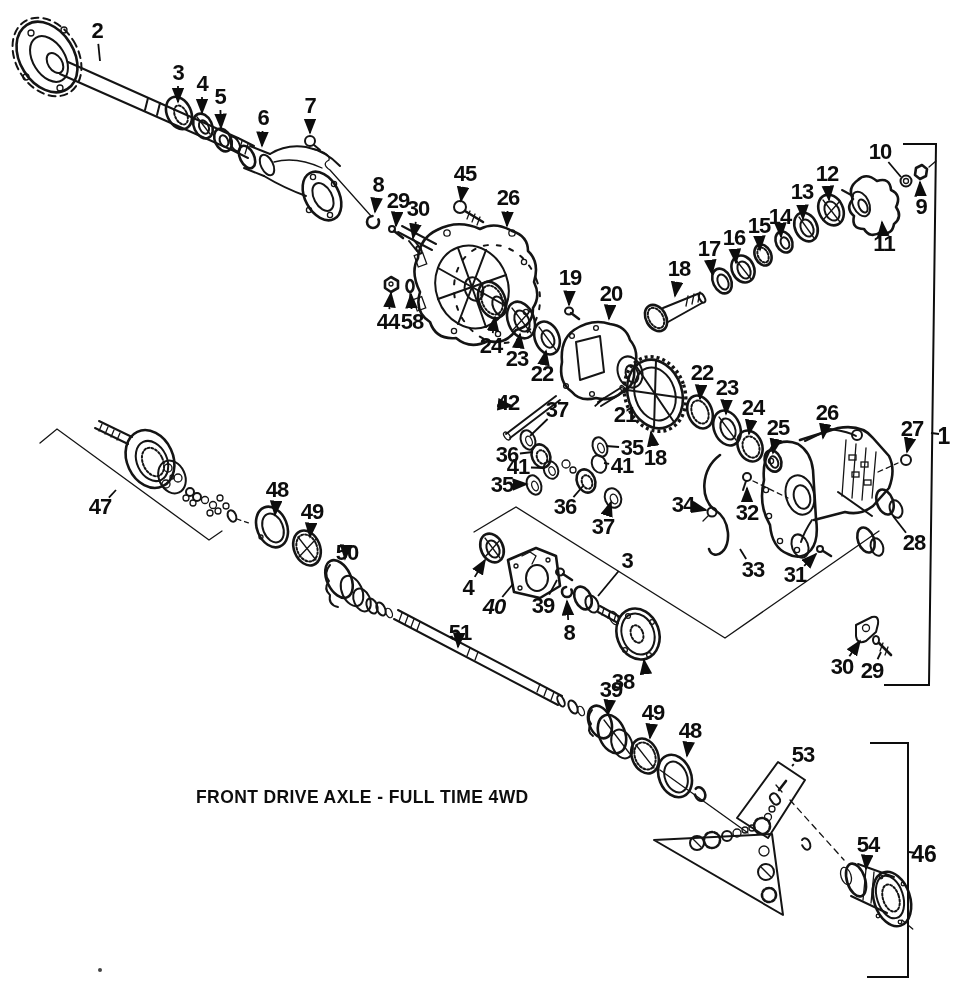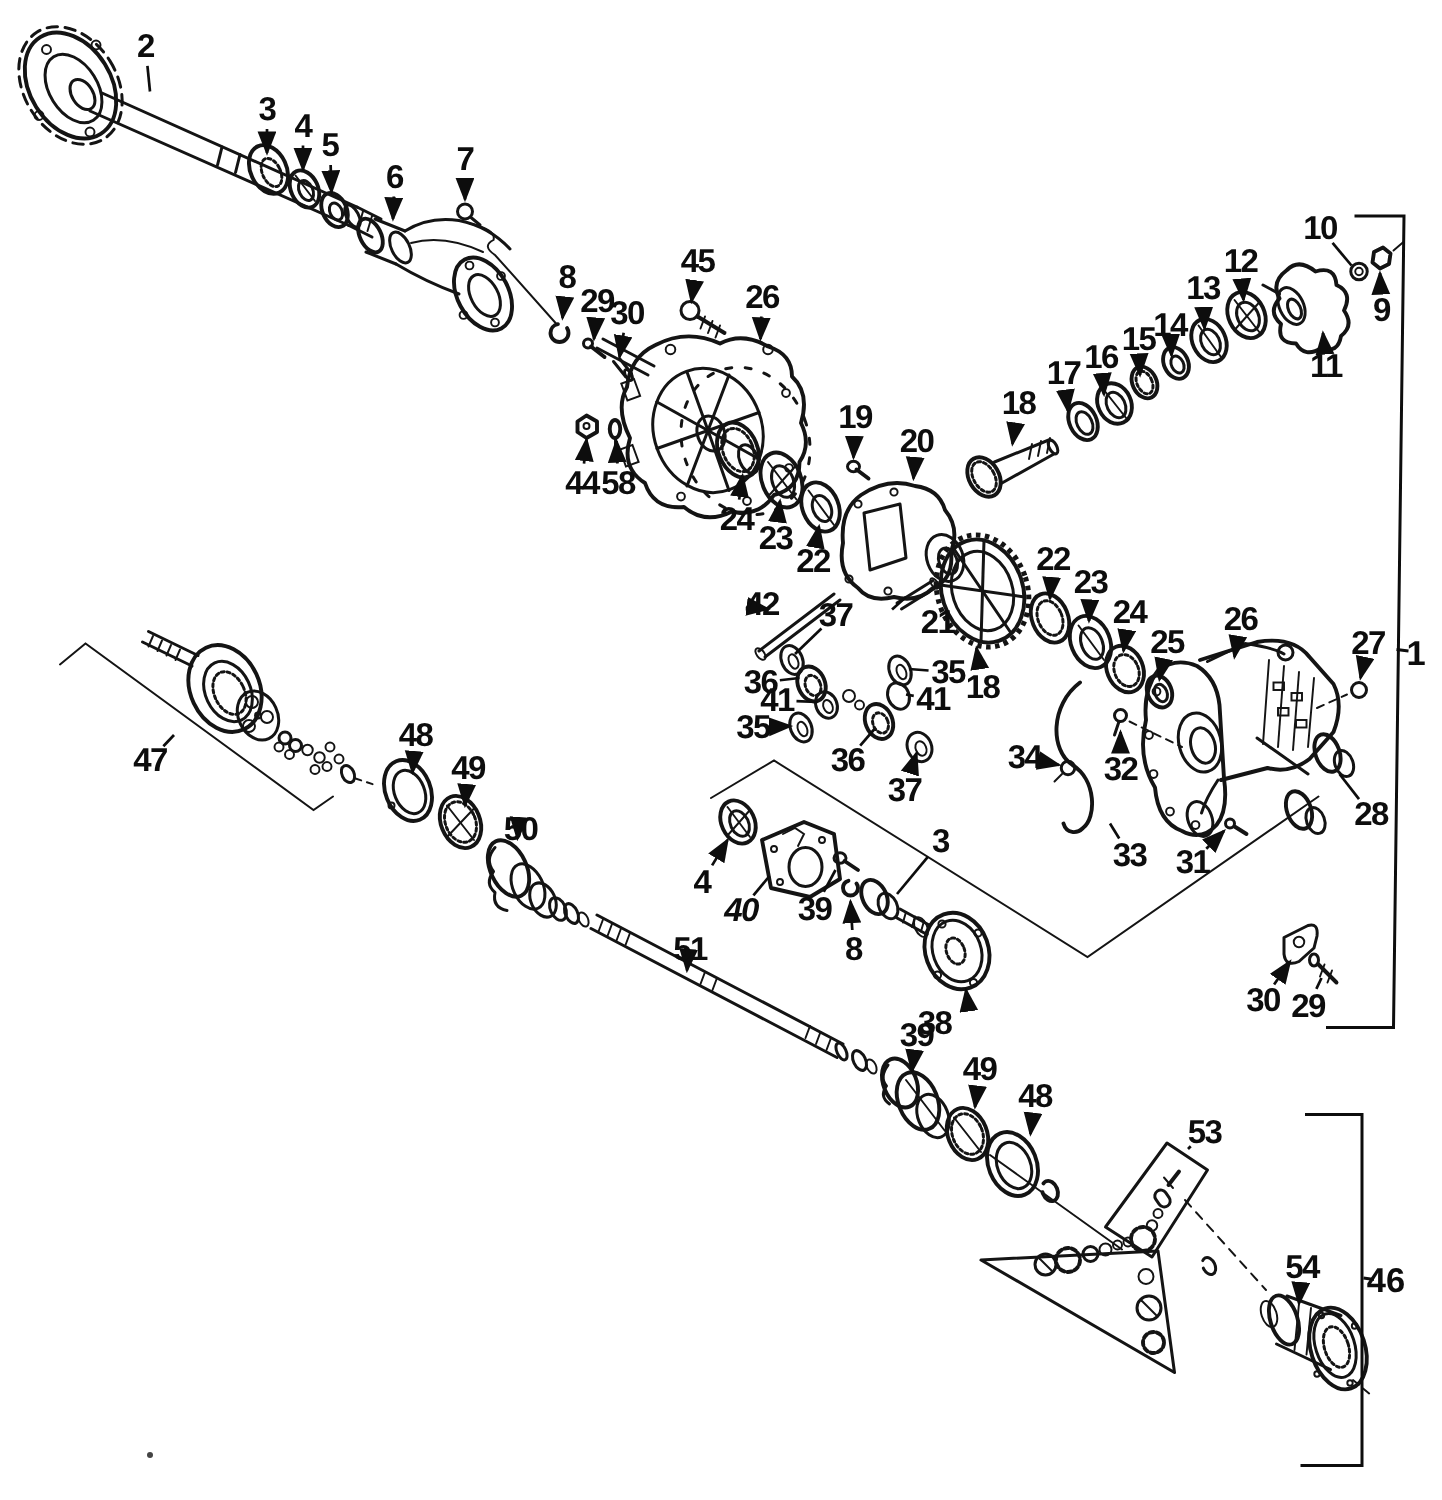--- a/index.html
+++ b/index.html
@@ -568,13 +568,14 @@
       <div class="callout" style="left: 623px; top: 682px;">38</div>
       <div class="callout" style="left: 611px; top: 690px;">39</div>
       <div class="callout" style="left: 653px; top: 713px;">49</div>
       <div class="callout" style="left: 690px; top: 731px;">48</div>
       <div class="callout" style="left: 803px; top: 755px;">53</div>
       <div class="callout" style="left: 868px; top: 845px;">54</div>
       <div class="bracket-label" style="left: 944px; top: 436px;">1</div>
       <div class="bracket-label" style="left: 924px; top: 854px;">46</div>
     </div>
 
+  <div id="diagram-title">FRONT DRIVE AXLE - FULL TIME 4WD</div>
 </div>
 
 </body></html>

